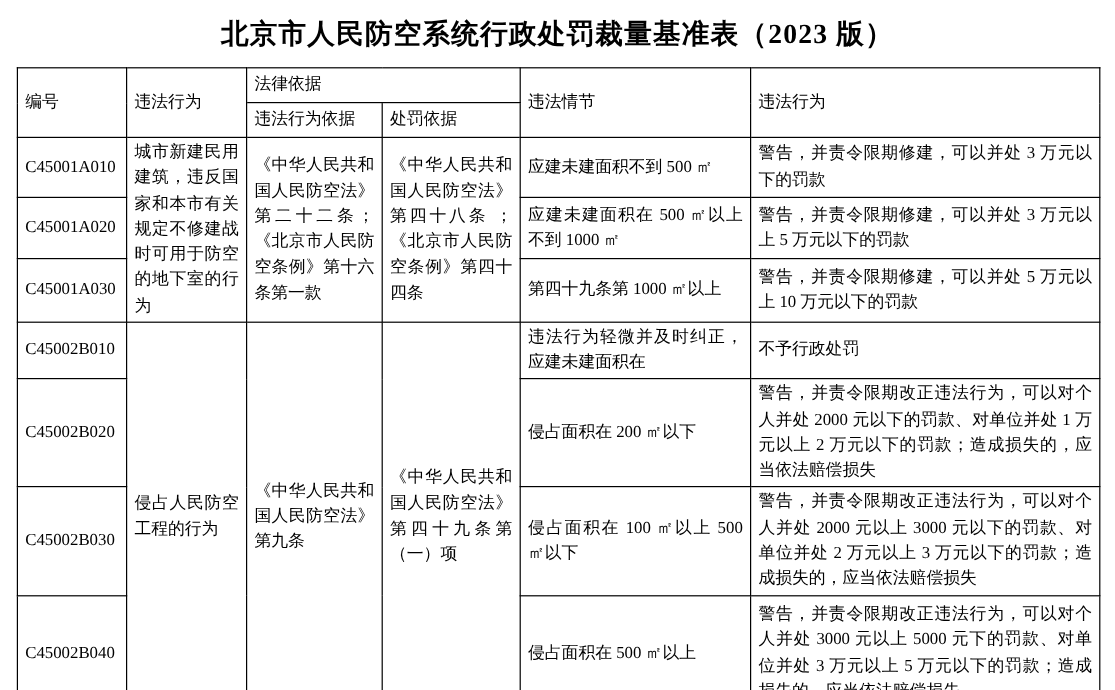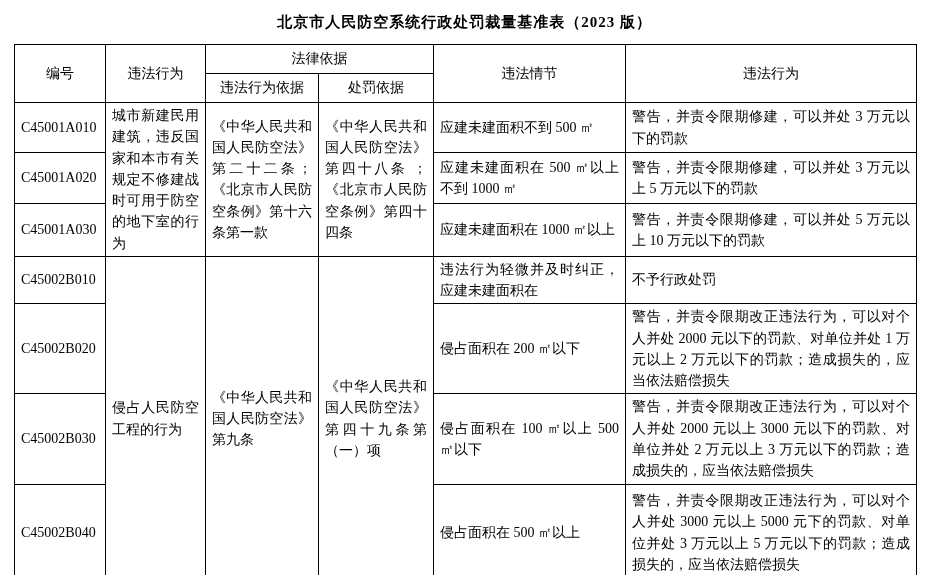--- a/index.html
+++ b/index.html
@@ -8,21 +8,21 @@
     width: 929px;
     height: 575px;
     background: #ffffff;
     font-family: "Liberation Serif", "DejaVu Serif", serif;
     color: #000000;
     overflow: hidden;
   }
   .page { width: 929px; height: 575px; box-sizing: border-box; }
   .doc-title {
     text-align: center;
-    font-size: 15px;
+    font-size: 23px;
     font-weight: bold;
     letter-spacing: 1px;
     padding-top: 13px;
     margin: 0 0 12px 0;
   }
   table.rules {
     border-collapse: collapse;
     table-layout: fixed;
     margin-left: 14px;
     width: 902px;
@@ -30,21 +30,21 @@
   table.rules td, table.rules th {
     border: 1px solid #000;
     font-size: 14px;
     font-weight: normal;
     line-height: 1.52;
     vertical-align: middle;
     padding: 2px 6px;
     box-sizing: border-box;
     word-break: break-all;
   }
-  th.hdr { text-align: center; padding: 2px 2px; }
+  th.hdr { text-align: left; padding: 2px 2px; }
   td.cell-id { font-size: 13px; padding: 2px 2px; }
   td.cell-text { text-align: justify; text-justify: inter-character; }
   td.cell-basis { text-align: justify; text-justify: inter-character; margin-left: 20px; }
   
   tr.hrow { height: 29px; }
   tr.r-a010 { height: 46px; }
   tr.r-a020 { height: 43px; }
   tr.r-a030 { height: 50px; }
   tr.r-b010 { height: 41px; }
   tr.r-b020 { height: 76px; }
@@ -88,21 +88,21 @@
       <td class="cell-text">应建未建面积不到 500 ㎡</td>
       <td class="cell-text">警告，并责令限期修建，可以并处 3 万元以下的罚款</td>
     </tr>
     <tr class="r-a020">
       <td class="cell-id">C45001A020</td>
       <td class="cell-text">应建未建面积在 500 ㎡以上不到 1000 ㎡</td>
       <td class="cell-text">警告，并责令限期修建，可以并处 3 万元以上 5 万元以下的罚款</td>
     </tr>
     <tr class="r-a030">
       <td class="cell-id">C45001A030</td>
-      <td class="cell-text">应建未建面积在 1000 ㎡以上</td>
+      <td class="cell-text">第四十九条第 1000 ㎡以上</td>
       <td class="cell-text">警告，并责令限期修建，可以并处 5 万元以上 10 万元以下的罚款</td>
     </tr>
 
     <tr class="r-b010">
       <td class="cell-id">C45002B010</td>
       <td class="cell-text" rowspan="4">侵占人民防空工程的行为</td>
       <td class="cell-basis" rowspan="4">《中华人民共和国人民防空法》第九条</td>
       <td class="cell-basis" rowspan="4">《中华人民共和国人民防空法》第四十九条第（一）项</td>
       <td class="cell-text">违法行为轻微并及时纠正，应建未建面积在</td>
       <td class="cell-text">不予行政处罚</td>

